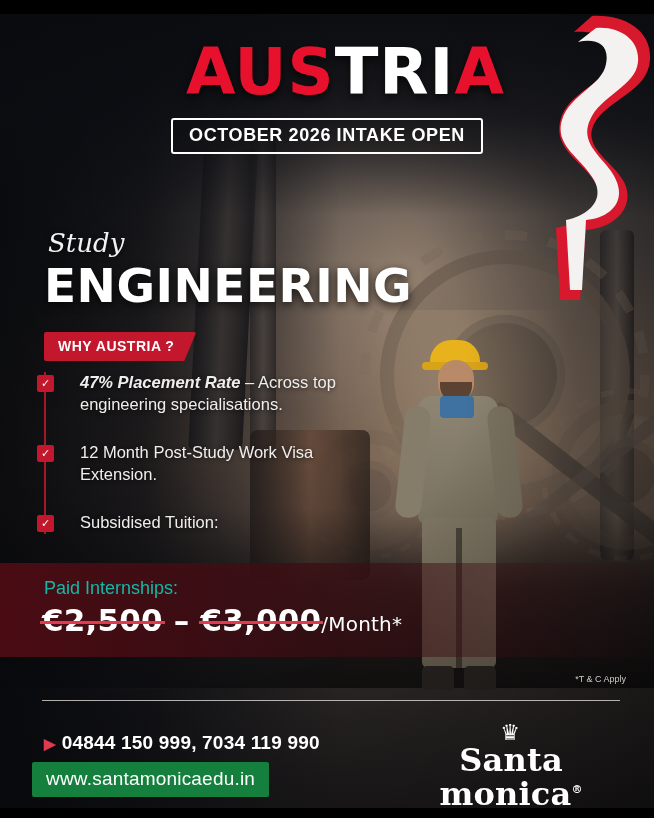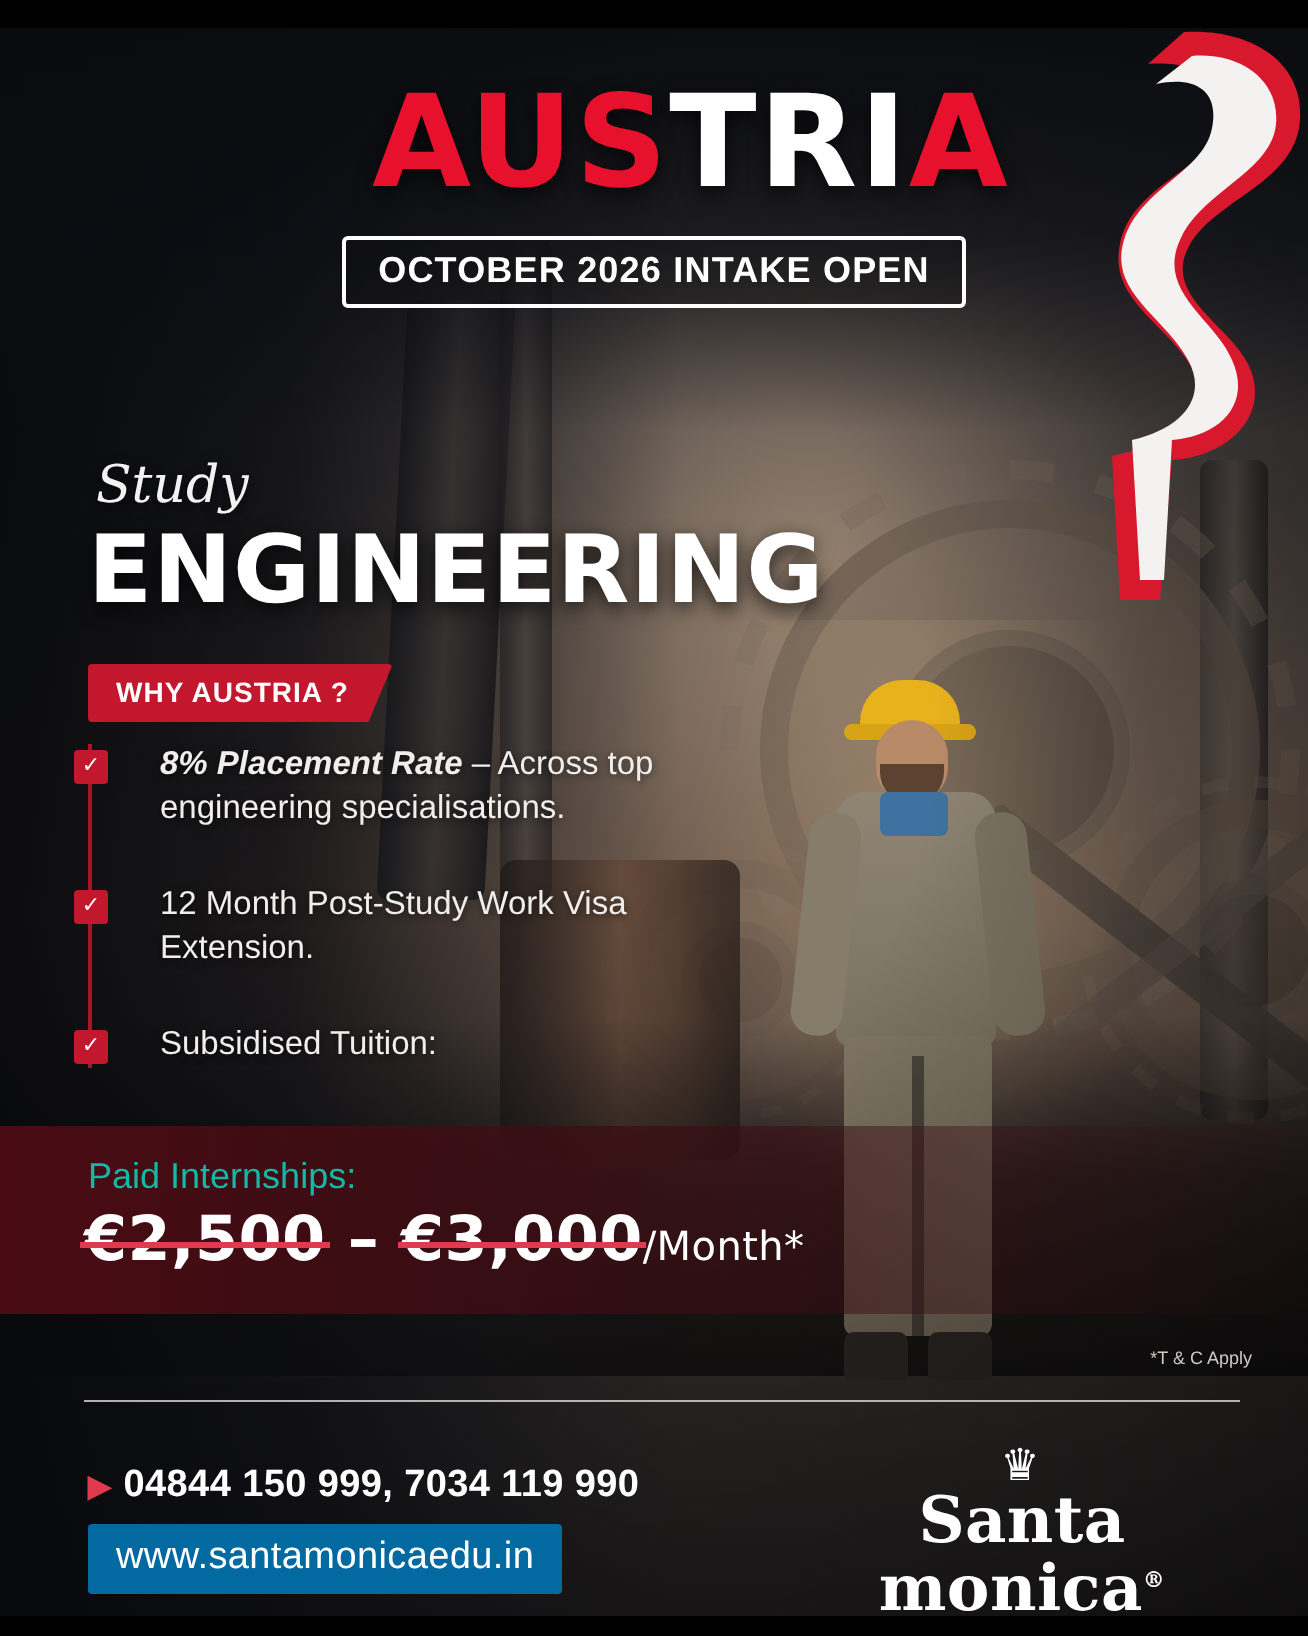--- a/index.html
+++ b/index.html
@@ -316,22 +316,22 @@
   .footer { position: absolute; left: 0; right: 0; top: 706px; height: 112px; background: rgba(10,10,13,0.0); padding-left: 20px; }
   .phone {
     position: absolute; left: 44px; top: 26px;
     color: #ffffff;
     font-size: 19px;
     font-weight: 700;
     letter-spacing: .2px;
   }
   .phone .caret { color: #e03a4e; margin-right: 6px; font-size: 15px; }
   .website {
-    position: absolute; left: 44px; top: 56px;
-    background: #0369a1;
+    position: absolute; left: 32px; top: 56px;
+    background: #15803d;
     color: #ffffff;
     font-size: 19px;
     padding: 6px 14px 7px;
     border-radius: 2px;
     letter-spacing: .2px;
   }
   .logo { position: absolute; right: 36px; top: 16px; width: 214px; text-align: center; }
   .logo-crown { color: #ffffff; font-size: 22px; line-height: 1; letter-spacing: 2px; }
   .logo-name {
     color: #ffffff;
@@ -407,21 +407,21 @@
 
   <div class="study">Study</div>
   <div class="course">ENGINEERING</div>
 
   <div class="why-tag">WHY AUSTRIA ?</div>
 
   <div class="bullets">
     <div class="bullet">
       <span class="tick">✓</span>
       <div class="btext">
-        <i>8% Placement Rate</i><span> – Across top engineering specialisations.</span>
+        <i>47% Placement Rate</i><span> – Across top engineering specialisations.</span>
       </div>
     </div>
     <div class="bullet">
       <span class="tick">✓</span>
       <div class="btext">
         <span>12 Month Post-Study Work Visa Extension.</span>
       </div>
     </div>
     <div class="bullet">
       <span class="tick">✓</span>

